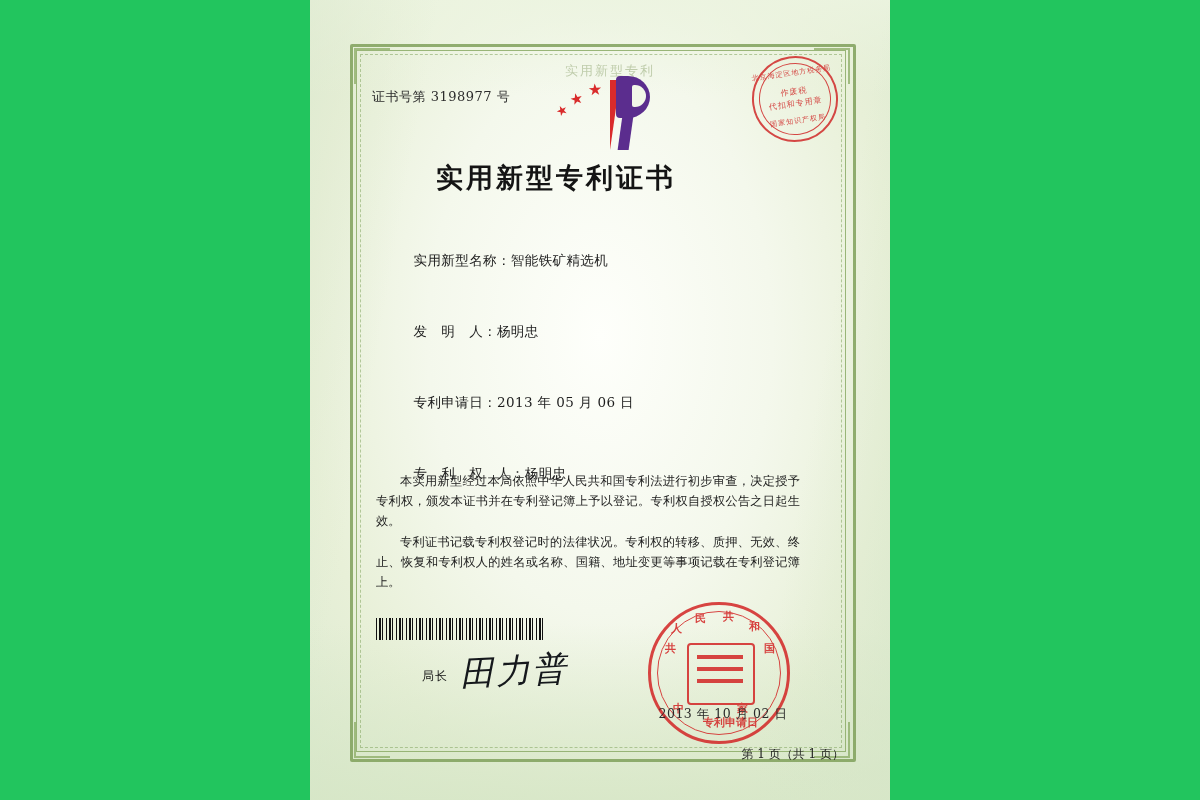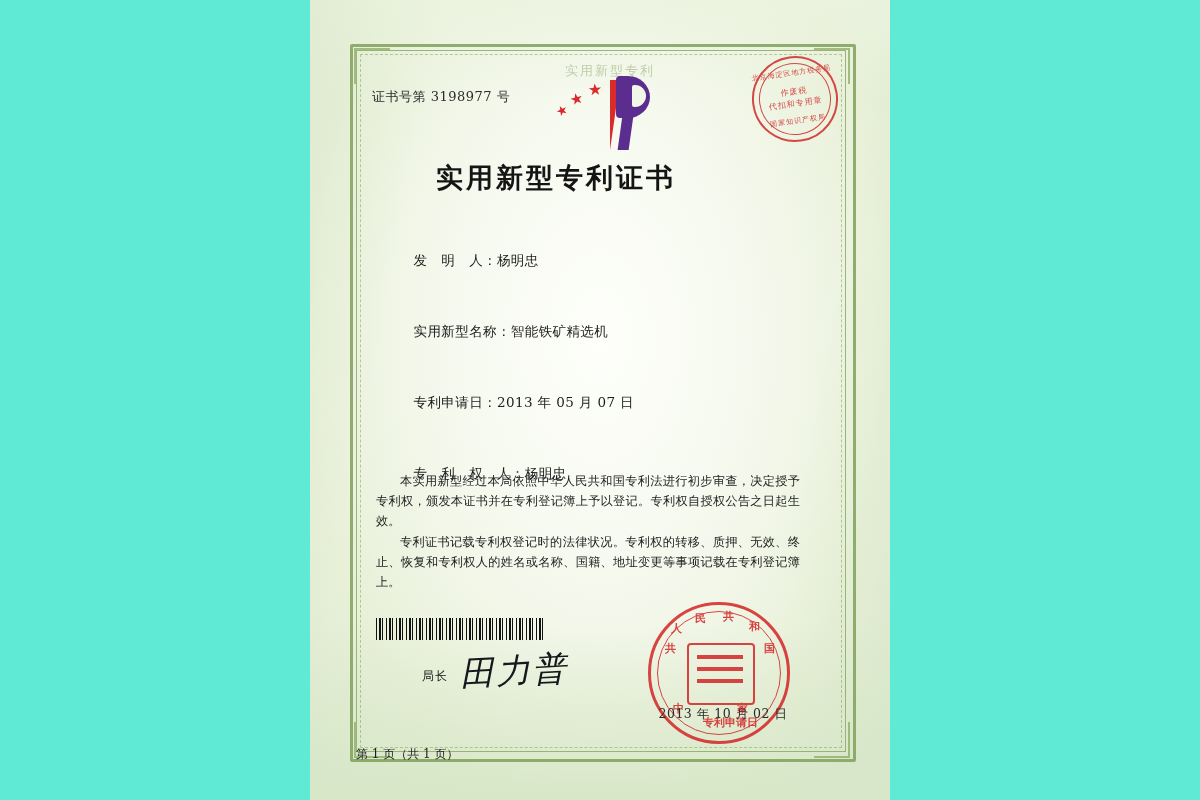--- a/index.html
+++ b/index.html
@@ -9,21 +9,21 @@
     width: 1200px;
     height: 800px;
     overflow: hidden;
     font-family: "Liberation Serif", serif;
   }
 
   #page {
     position: relative;
     width: 1200px;
     height: 800px;
-    background: #5eead4;
+    background: #22c55e;
   }
 
   
   .sheet {
     position: absolute;
     left: 310px;
     top: 0px;
     width: 580px;
     height: 800px;
     background:
@@ -357,21 +357,21 @@
     color: #2a2a2a;
     letter-spacing: .5px;
   }
 
   
   .footer {
     position: absolute;
     left: 46px;
     top: 746px;
     width: 488px;
-    text-align: left;
+    text-align: right;
     font-family: "DejaVu Serif", serif;
     font-size: 12px;
     color: #1f1f1f;
   }
 </style>
 </head>
 <body>
 
 <div id="page">
 
@@ -407,27 +407,27 @@
           <div class="p-bowl-cut"></div>
         </div>
         <div class="p-tail"></div>
       </div>
     </div>
 
     <div class="title">实用新型专利证书</div>
 
     <div class="fields">
       <div class="field">
+        <span>实用新型名称：</span><span>智能铁矿精选机</span>
+      </div>
+      <div class="field">
         <span>发　明　人：</span><span>杨明忠</span>
       </div>
       <div class="field">
-        <span>实用新型名称：</span><span>智能铁矿精选机</span>
-      </div>
-      <div class="field">
-        <span>专利申请日：</span><span>2013 年 05 月 07 日</span>
+        <span>专利申请日：</span><span>2013 年 05 月 06 日</span>
       </div>
       <div class="field">
         <span>专　利　权　人：</span><span>杨明忠</span>
       </div>
     </div>
 
     <div class="body-text">
       <p>本实用新型经过本局依照中华人民共和国专利法进行初步审查，决定授予专利权，颁发本证书并在专利登记簿上予以登记。专利权自授权公告之日起生效。</p>
       <p>专利证书记载专利权登记时的法律状况。专利权的转移、质押、无效、终止、恢复和专利权人的姓名或名称、国籍、地址变更等事项记载在专利登记簿上。</p>
     </div>

